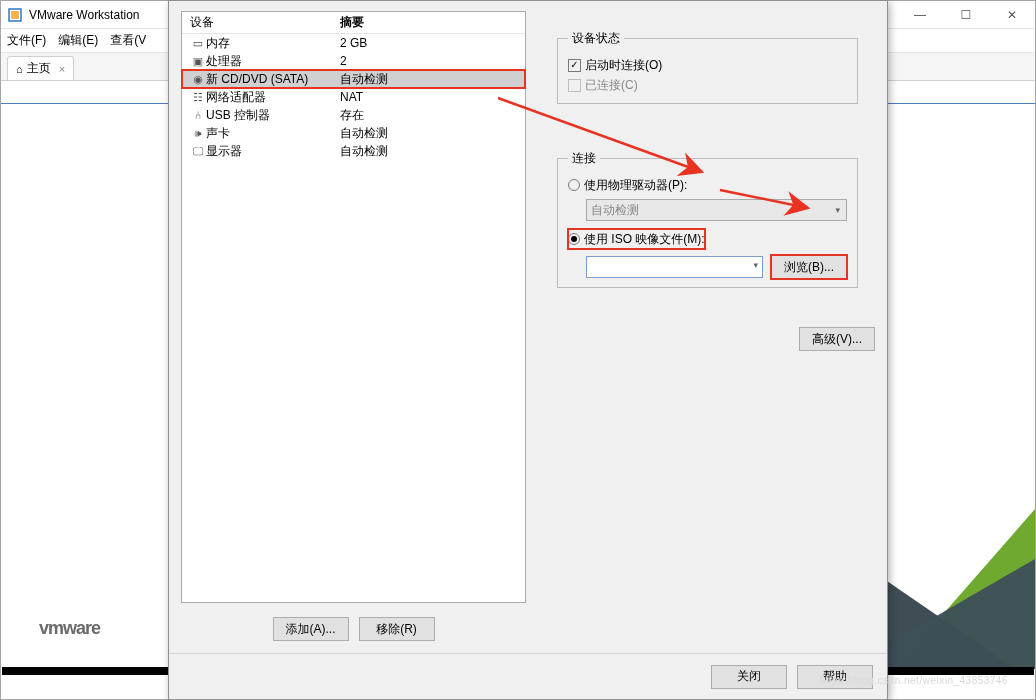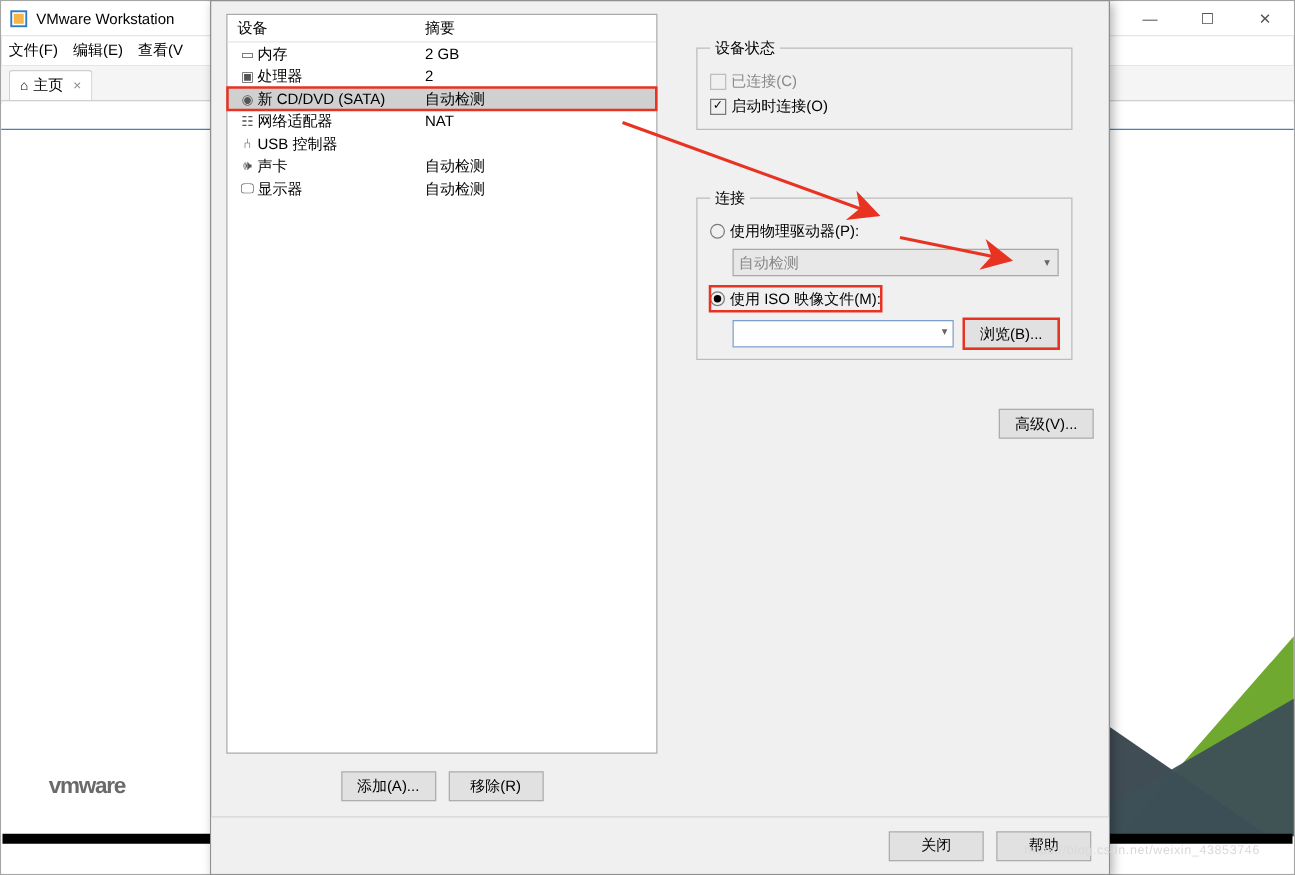--- a/index.html
+++ b/index.html
@@ -27,21 +27,21 @@
   .tri-dark1 { position: absolute; right: 0; bottom: 30px; width: 0; height: 0; border-left: 190px solid transparent; border-bottom: 110px solid #3d4f57; opacity: .95;}
   .tri-dark2 { position: absolute; right: 0; bottom: 30px; width: 0; height: 0; border-right: 160px solid transparent; border-bottom: 110px solid #2b3a42; transform: translateX(-20px); opacity:.9;}
 
   
   .dialog { position: absolute; left: 168px; top: 0; width: 720px; height: 700px; background: #f0f0f0; border: 1px solid #8f8f8f; box-shadow: 2px 2px 8px rgba(0,0,0,.3); }
   .dialog-body { display: flex; height: calc(100% - 48px); padding: 10px 12px; gap: 14px; }
   .left-panel { width: 345px; display: flex; flex-direction: column; }
   .hw-list { flex: 1; background: #fff; border: 1px solid #a9a9a9; position: relative; }
   .hw-header { display: flex; height: 22px; align-items: center; border-bottom: 1px solid #e5e5e5; font-weight: 400; }
   .hw-col-dev { width: 158px; padding-left: 8px; }
-  .hw-col-sum { flex: 1; }
+  .hw-col-sum { flex: 1; font-weight: bold; }
   .hw-row { display: flex; height: 18px; align-items: center; padding-left: 8px; }
   .hw-row .dev-icon { width: 16px; display: inline-flex; align-items: center; justify-content: center; color: #555; font-size: 11px;}
   .hw-row .dev-name { width: 134px; }
   .hw-row .dev-sum { flex: 1; }
   .hw-row.selected { background: #d0d0d0; }
   .red-box { outline: 2px solid #e83323; outline-offset: -1px; }
   .hw-actions { display: flex; justify-content: center; gap: 10px; margin-top: 14px; }
   .std-btn { height: 24px; min-width: 76px; padding: 0 10px; background: #e1e1e1; border: 1px solid #adadad; display: inline-flex; align-items: center; justify-content: center; cursor: pointer; }
 
   .right-panel { flex: 1; display: flex; flex-direction: column; gap: 12px; padding-top: 2px;}
@@ -138,20 +138,21 @@
               <span class="dev-sum">自动检测</span>
             </div>
             <div class="hw-row">
               <span class="dev-icon">☷</span>
               <span class="dev-name">网络适配器</span>
               <span class="dev-sum">NAT</span>
             </div>
             <div class="hw-row">
               <span class="dev-icon">⑃</span>
               <span class="dev-name">USB 控制器</span>
+              <span class="dev-sum">存在</span>
             </div>
             <div class="hw-row">
               <span class="dev-icon">🕪</span>
               <span class="dev-name">声卡</span>
               <span class="dev-sum">自动检测</span>
             </div>
             <div class="hw-row">
               <span class="dev-icon">🖵</span>
               <span class="dev-name">显示器</span>
               <span class="dev-sum">自动检测</span>
@@ -161,26 +162,26 @@
       <div class="hw-actions">
         <div class="std-btn">添加(A)...</div>
         <div class="std-btn">移除(R)</div>
       </div>
     </div>
 
     <div class="right-panel">
       <fieldset>
         <legend>设备状态</legend>
         <div class="cb-row">
+          <span class="cb checked"></span>
+          <span>启动时连接(O)</span>
+        </div>
+        <div class="cb-row">
           <span class="cb disabled"></span>
           <span class="disabled-text">已连接(C)</span>
-        </div>
-        <div class="cb-row">
-          <span class="cb checked"></span>
-          <span>启动时连接(O)</span>
         </div>
       </fieldset>
 
       <fieldset style="position:relative;">
         <legend>连接</legend>
         <div class="rb-row">
           <span class="rb"></span>
           <span>使用物理驱动器(P):</span>
         </div>
         <div class="combo disabled" style="margin:4px 0 8px 18px;">

